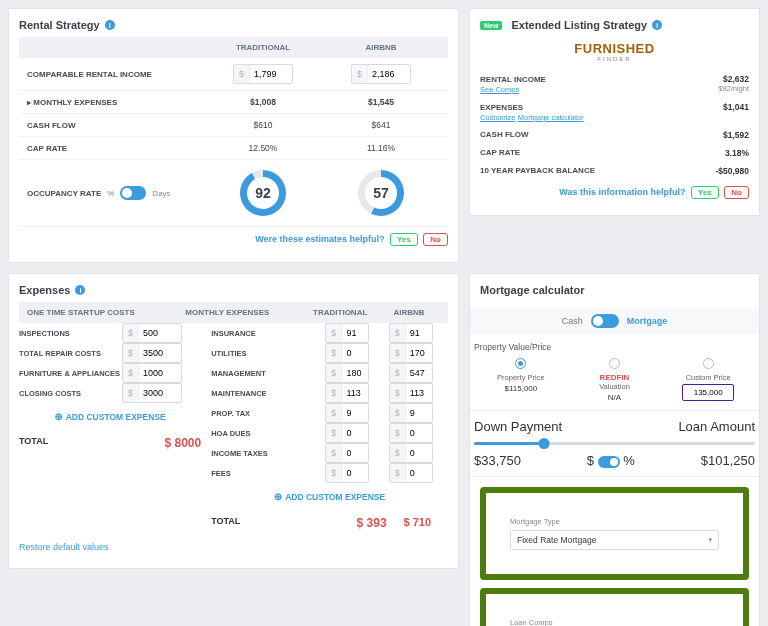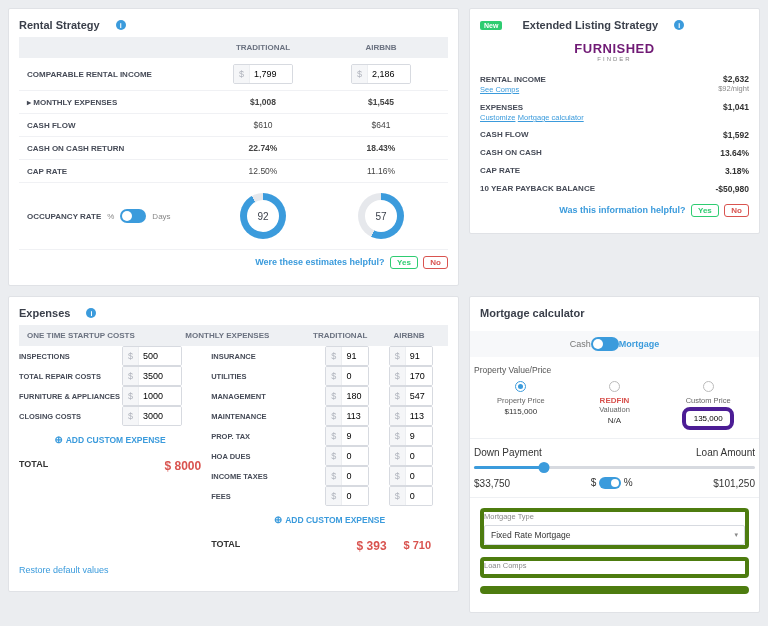--- a/index.html
+++ b/index.html
@@ -1,38 +1,38 @@
 <!DOCTYPE html>
 <html><head>
 <meta charset="utf-8">
 <style>
 *{box-sizing:border-box;margin:0;padding:0;font-family:-apple-system,Helvetica,Arial,sans-serif}
 body{background:#ebedf0;padding:8px;font-size:9px;color:#333}
 .row{display:flex;gap:10px}
 .card{background:#fff;border:1px solid #e0e2e6;border-radius:2px;padding:10px;margin-bottom:10px}
 .left{flex:1.55}
 .right{flex:1}
-.title{font-size:11px;color:#3a3f4a;font-weight:600;margin-bottom:6px;display:flex;align-items:center;gap:16px}
+.title{font-size:11px;color:#3a3f4a;font-weight:600;margin-bottom:6px;display:flex;align-items:center;gap:5px}
 .info-icon{width:10px;height:10px;border-radius:50%;background:#3b9bdc;color:#fff;display:inline-flex;align-items:center;justify-content:center;font-size:7px;font-weight:bold}
 .info-icon::before{content:"i"}
 .badge-new{background:#2ecc71;color:#fff;font-size:7px;padding:1px 4px;border-radius:2px;margin-right:4px}
 .thead{display:flex;background:#eef0f3;padding:6px 8px;font-size:8px;color:#6b7280;font-weight:600}
 .thead .c1{flex:1.5}
 .thead .c2,.thead .c3{flex:1;text-align:center}
 .trow{display:flex;align-items:center;padding:6px 8px;border-bottom:1px solid #f0f1f4;font-size:8.5px}
 .trow:last-child{border-bottom:none}
 .trow .c1{flex:1.5;font-weight:700;color:#464b57;text-transform:uppercase;font-size:8px}
 .trow .c2,.trow .c3{flex:1;text-align:center;color:#444}
 .inp{display:inline-flex;align-items:center;border:1px solid #d7dae0;border-radius:2px;height:20px;overflow:hidden;background:#fff}
 .inp .pre{background:#f5f6f8;color:#b0b4bd;padding:0 5px;font-size:9px;border-right:1px solid #eceef1;height:100%;display:flex;align-items:center}
 .inp input{border:none;outline:none;width:42px;padding:0 4px;font-size:9px;height:100%}
 .red{color:#d9534f;font-weight:600}
 .green{color:#2ecc71;font-weight:600}
 .donut{--p:50;width:46px;height:46px;border-radius:50%;background:conic-gradient(#3b9bdc calc(var(--p)*1%),#e6e8ec 0);display:flex;align-items:center;justify-content:center;margin:0 auto}
-.donut-in{background:#fff;width:32px;height:32px;border-radius:50%;display:flex;align-items:center;justify-content:center;font-weight:400;font-size:10px;color:#3a3f4a}
+.donut-in{background:#fff;width:32px;height:32px;border-radius:50%;display:flex;align-items:center;justify-content:center;font-weight:700;font-size:14px;color:#3a3f4a}
 .toggle{width:26px;height:14px;background:#3b9bdc;border-radius:7px;display:inline-block;position:relative;vertical-align:middle}
 .toggle::after{content:"";position:absolute;width:10px;height:10px;background:#fff;border-radius:50%;top:2px;left:2px}
 .helpful{text-align:right;padding:6px 0;font-size:9px;color:#3b9bdc;font-weight:600}
 .btn-yn{display:inline-block;border:1px solid;border-radius:3px;padding:1px 6px;font-size:8px;margin-left:3px;cursor:pointer}
 .btn-yes{border-color:#2ecc71;color:#2ecc71}
 .btn-no{border-color:#d9534f;color:#d9534f}
 .logo{text-align:center;padding:4px 0 8px}
 .logo .main{font-size:13px;font-weight:800;letter-spacing:0.5px}
 .ext-row{display:flex;justify-content:space-between;padding:4px 0;font-size:8.5px;align-items:flex-start}
 .ext-row .lbl{font-weight:700;color:#464b57;text-transform:uppercase;font-size:8px}
@@ -42,42 +42,42 @@
 .exp-grid{display:flex;gap:10px}
 .exp-col{flex:1}
 .exp-row{display:flex;align-items:center;padding:0 0;font-size:8px}
 .exp-row .el{flex:1.3;font-weight:700;color:#464b57;text-transform:uppercase;font-size:7.5px}
 .exp-row .ei{flex:1}
 .exp-row .ei2{flex:0.7;margin-left:4px}
 .add-link{color:#3b9bdc;font-weight:700;font-size:8.5px;text-align:center;padding:8px 0;cursor:pointer}
 .add-link::before{content:"⊕ ";font-size:10px}
 .total-row{display:flex;padding:6px 0;font-weight:700}
 .restore{color:#3b9bdc;font-size:9px;cursor:pointer;padding:6px 0}
-.mort-head{display:flex;align-items:center;justify-content:center;background:#f7f8fa;padding:6px;font-size:9px;color:#777}
+.mort-head{display:flex;align-items:center;justify-content:center;gap:8px;background:#f7f8fa;padding:6px;font-size:9px;color:#777}
 .mort-head .act{color:#3b9bdc;font-weight:600}
 .sect{padding:8px 4px;border-bottom:1px solid #eef0f3}
 .sect-title{font-size:8.5px;color:#555;margin-bottom:6px}
 .radio-row{display:flex;justify-content:space-around;margin-bottom:4px}
 .radio{width:11px;height:11px;border:1.5px solid #bbb;border-radius:50%;display:flex;align-items:center;justify-content:center}
 .radio.sel{border-color:#3b9bdc}
 .radio.sel::after{content:"";width:5px;height:5px;background:#3b9bdc;border-radius:50%}
 .price-cols{display:flex;text-align:center;font-size:8px}
 .price-cols>div{flex:1}
 .price-cols .lbl2{color:#666;margin-bottom:2px;font-size:7.5px}
 .price-cols .redfin{color:#d9534f;font-weight:700;font-size:8px}
-.pinp{border:4px solid #4c1d95;border-radius:8px;padding:3px;font-size:8px;width:52px;text-align:center}
-.dp-row{display:flex;justify-content:space-between;align-items:center;font-size:10px}
+.pinp{border:1px solid #4c1d95;border-radius:2px;padding:3px;font-size:8px;width:52px;text-align:center}
+.dp-row{display:flex;justify-content:space-between;align-items:center;font-size:13px}
 .slider{height:3px;background:#d7dae0;position:relative;margin:8px 0;border-radius:2px}
 .slider::before{content:"";position:absolute;left:0;width:25%;height:100%;background:#3b9bdc;border-radius:2px}
 .slider::after{content:"";position:absolute;left:25%;top:-4px;width:11px;height:11px;background:#3b9bdc;border-radius:50%;transform:translateX(-50%)}
 .mini-toggle{width:22px;height:12px;background:#3b9bdc;border-radius:6px;display:inline-block;position:relative;vertical-align:middle}
 .mini-toggle::after{content:"";position:absolute;width:8px;height:8px;background:#fff;border-radius:50%;top:2px;right:2px}
 .sel-box{border:1px solid #d7dae0;border-radius:2px;padding:4px 6px;font-size:8.5px;display:flex;justify-content:space-between;align-items:center;background:#fff;cursor:pointer}
 .caret{font-size:7px;color:#888}
-.field-box{border:4px solid #4d7c0f;border-radius:4px;padding:0;margin-bottom:8px}
+.field-box{border:6px solid #4d7c0f;border-radius:4px;padding:24px;margin-bottom:8px}
 .field-lbl{font-size:7.5px;color:#888;margin-bottom:4px}
 </style>
 </head>
 <body>
 
 <div class="row">
 <div class="left">
   <div class="card">
     <div class="title">
           <span>Rental Strategy</span>
@@ -103,25 +103,20 @@
       <div class="c1">▸ MONTHLY EXPENSES</div>
       <div class="c2 red">$1,008</div>
       <div class="c3 red">$1,545</div>
     </div>
     <div class="trow">
       <div class="c1">CASH FLOW</div>
       <div class="c2">$610</div>
       <div class="c3">$641</div>
     </div>
     <div class="trow">
-      <div class="c1">CASH ON CASH RETURN</div>
-      <div class="c2 green">22.74%</div>
-      <div class="c3 green">18.43%</div>
-    </div>
-    <div class="trow">
       <div class="c1">CAP RATE</div>
       <div class="c2">12.50%</div>
       <div class="c3">11.16%</div>
     </div>
     <div class="trow" style="padding:10px 8px">
       <div class="c1" style="display:flex;align-items:center;gap:6px">
         <span>OCCUPANCY RATE</span>
         <span style="font-weight:400;text-transform:none;color:#888">%</span>
         <span class="toggle"></span>
         <span style="font-weight:400;text-transform:none;color:#888">Days</span>
@@ -146,38 +141,34 @@
 </div>
 
 <div class="right">
   <div class="card">
     <div class="title">
       <span class="badge-new">New</span>
       <span>Extended Listing Strategy</span>
       <span class="info-icon"></span>
     </div>
     <div class="logo">
-      <div class="main"><span style="color:#701a75">FURNISHED</span></div>
+      <div class="main"><span style="color:#a16207">FURNISHED</span></div>
       <div style="font-size:6px;letter-spacing:2px;color:#888">FINDER</div>
     </div>
     <div class="ext-row">
       <div><span class="lbl">RENTAL INCOME</span><a class="link">See Comps</a></div>
       <div style="text-align:right"><span class="val">$2,632</span><div class="sub">$92/night</div></div>
     </div>
     <div class="ext-row">
       <div><span class="lbl">EXPENSES</span><div><a class="link" style="display:inline">Customize</a> <a class="link" style="display:inline">Mortgage calculator</a></div></div>
       <span class="val">$1,041</span>
     </div>
     <div class="ext-row">
           <span class="lbl">CASH FLOW</span>
           <span class="val">$1,592</span>
-        </div>
-    <div class="ext-row">
-          <span class="lbl">CASH ON CASH</span>
-          <span class="val green">13.64%</span>
         </div>
     <div class="ext-row">
           <span class="lbl">CAP RATE</span>
           <span class="val">3.18%</span>
         </div>
     <div class="ext-row">
           <span class="lbl">10 YEAR PAYBACK BALANCE</span>
           <span class="val">-$50,980</span>
         </div>
     <div class="helpful">

